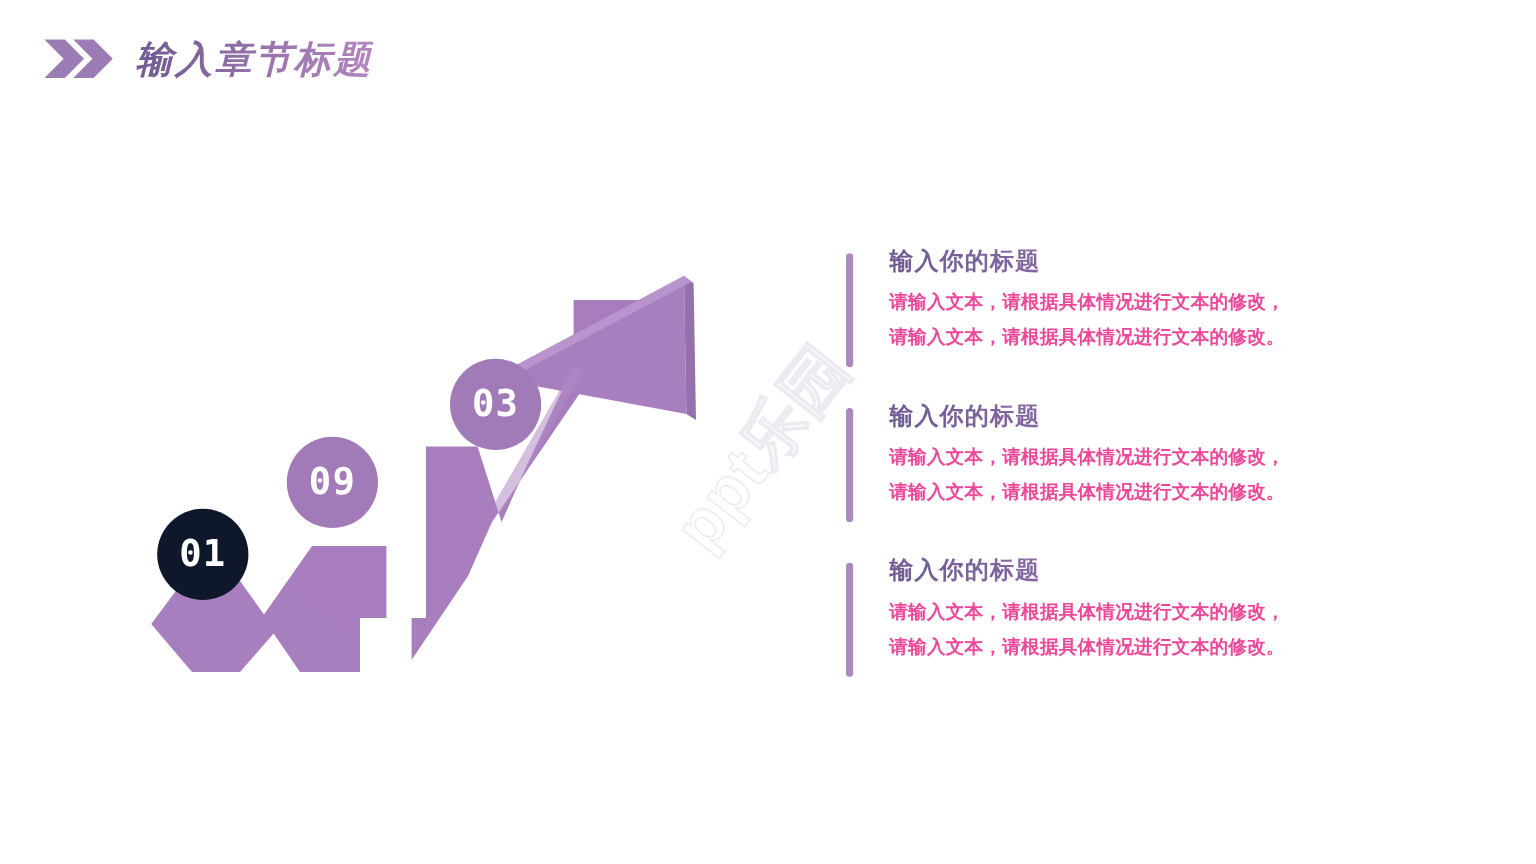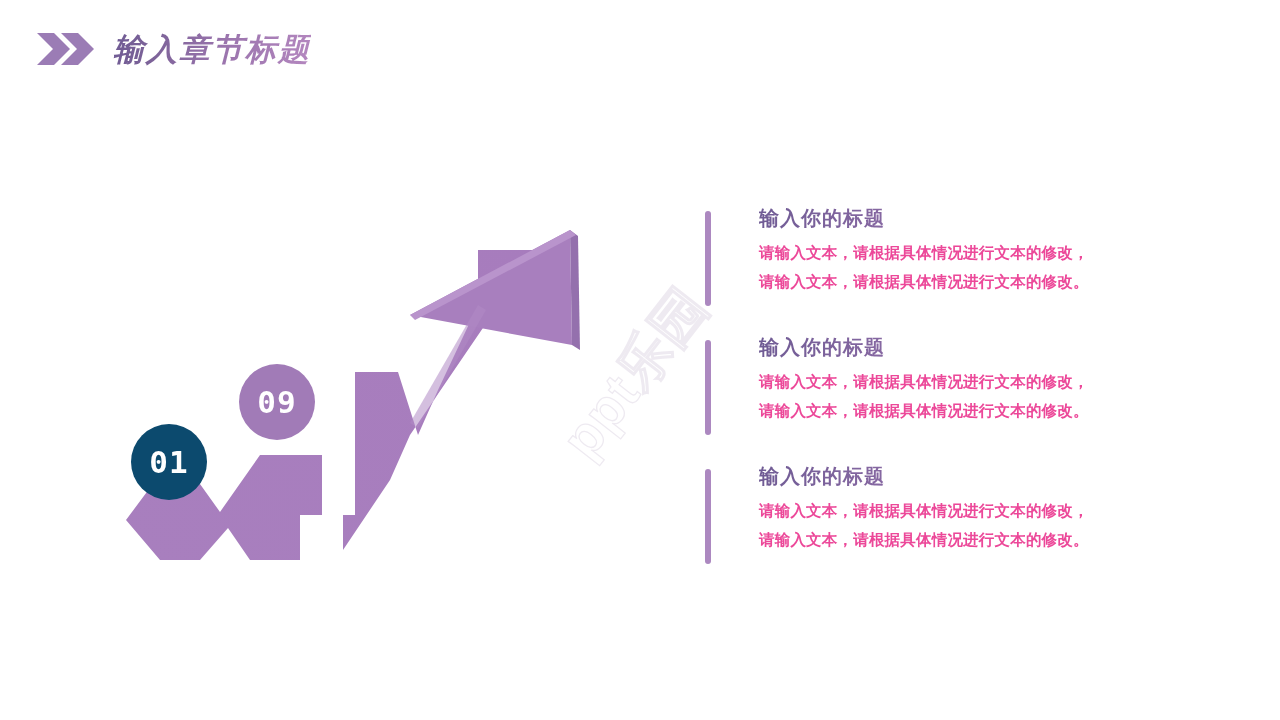--- a/index.html
+++ b/index.html
@@ -51,21 +51,21 @@
     font-family:"DejaVu Sans Mono","Liberation Mono",monospace;
     letter-spacing:1px;
     user-select:none;
   }
   .badge-01{left:131px;top:424px;width:76px;height:76px;font-size:31px;}
   .badge-02{left:239px;top:364px;width:76px;height:76px;font-size:31px;}
   .badge-03{left:375px;top:299px;width:76px;height:76px;font-size:31px;}
 
   
   .col{position:absolute;left:705px;top:205px;width:470px;}
-  .block{position:relative;padding-left:54px;}
+  .block{position:relative;padding-left:36px;}
   .block + .block{margin-top:38px;}
   .bar{
     position:absolute;left:0;top:6px;
     width:6px;height:95px;border-radius:3px;
   }
   .b-title{
     font-size:20px;font-weight:700;line-height:26px;
     letter-spacing:1px;margin:0 0 7px 0;white-space:nowrap;
     background:linear-gradient(95deg,#6f5b94 0%,#8a6aa4 35%,#ae80bd 72%,#c08ac4 100%);
     -webkit-background-clip:text;background-clip:text;
@@ -135,25 +135,28 @@
           Z" fill="url(#shaftGrad)"></path>
 
       <polygon points="310,85 470,0 472,115" fill="#A87FBE"></polygon>
       <polygon points="470,0 478,6 480,120 472,115" fill="#9470AD"></polygon>
       <polygon points="310,85 470,0 476,5 315,90" fill="#B994CC"></polygon>
 
       <polygon points="378,75 386,80 318,198 310,193" fill="#B08AC4" opacity=".55"></polygon>
     </svg>
   </div>
 
-  <div class="badge badge-01" style="background:#0c4a6e;">
+  <div class="badge badge-01" style="background:#0f172a;">
     <span>01</span>
   </div>
   <div class="badge badge-02" style="background:#A17BB7;">
     <span>09</span>
+  </div>
+  <div class="badge badge-03" style="background:#A17BB7;">
+    <span>03</span>
   </div>
 
   <div class="col">
 
     <div class="block">
       <span class="bar" style="background:#AC88C0;"></span>
       <div class="b-title">输入你的标题</div>
       <div class="b-line">请输入文本，请根据具体情况进行文本的修改，</div>
       <div class="b-line">请输入文本，请根据具体情况进行文本的修改。</div>
     </div>

